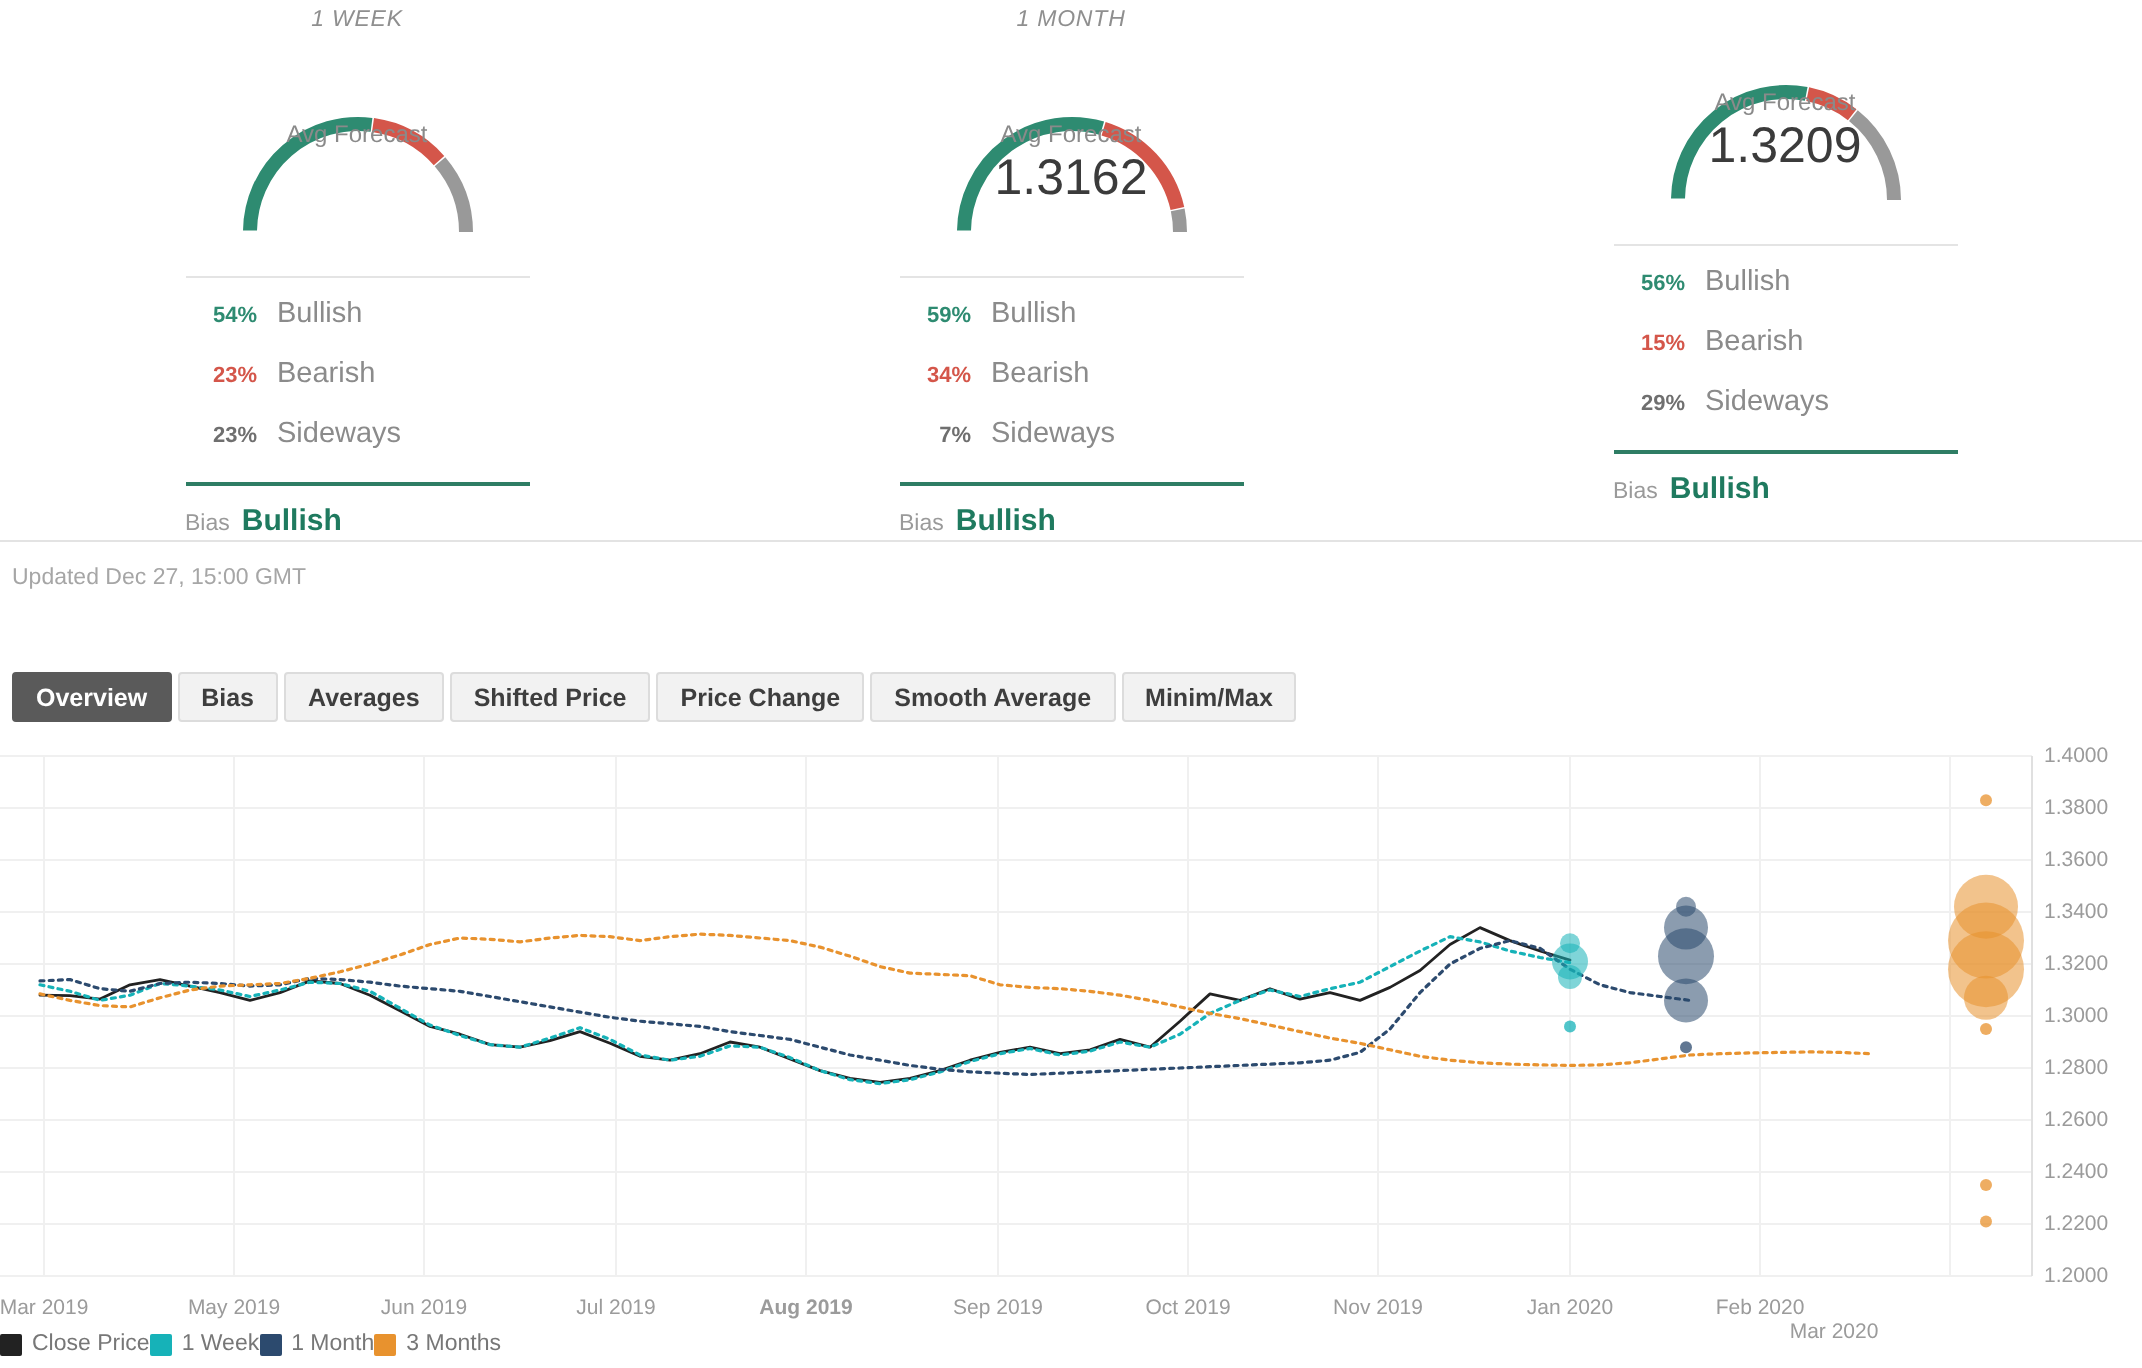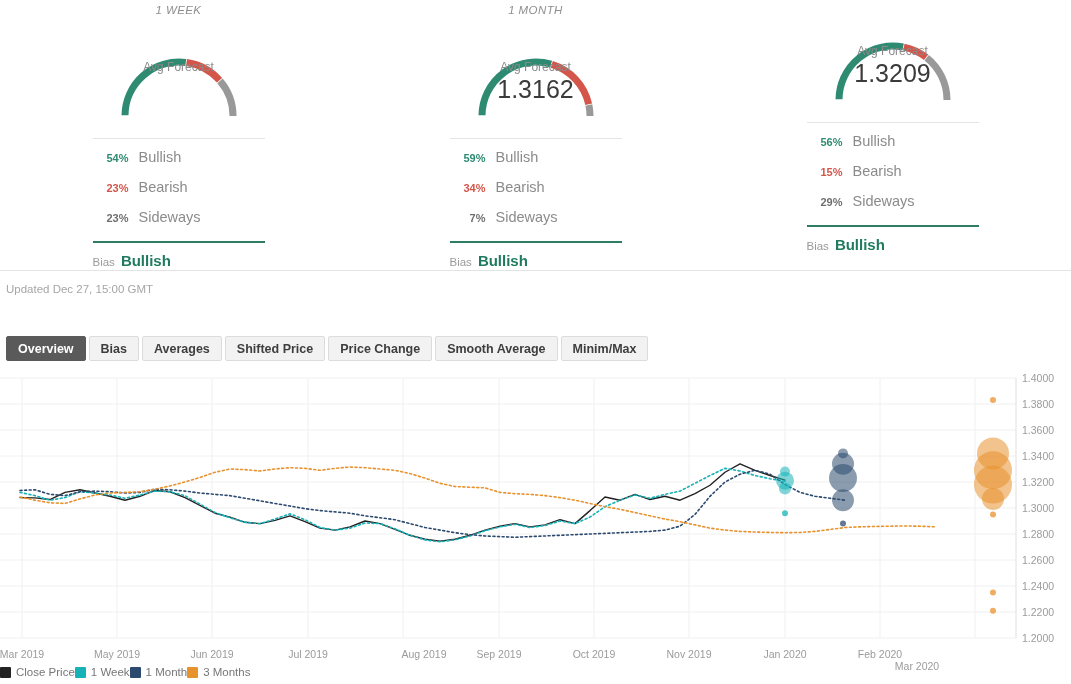--- a/index.html
+++ b/index.html
@@ -352,21 +352,21 @@
         <circle cx="993" cy="235.69999999999982" r="3" fill="#e8922e" fill-opacity="0.75"></circle>
       </g>
   </svg>
 </div>
 
 <div class="xlabels">
     <div class="xlab" style="left: 22px;">Mar 2019</div>
     <div class="xlab" style="left: 117px;">May 2019</div>
     <div class="xlab" style="left: 212px;">Jun 2019</div>
     <div class="xlab" style="left: 308px;">Jul 2019</div>
-    <div class="xlab" style="left: 424px;">Aug 2019</div>
+    <div class="xlab" style="left: 403px; font-weight: bold;">Aug 2019</div>
     <div class="xlab" style="left: 499px;">Sep 2019</div>
     <div class="xlab" style="left: 594px;">Oct 2019</div>
     <div class="xlab" style="left: 689px;">Nov 2019</div>
     <div class="xlab" style="left: 785px; text-align: center;">Jan 2020</div>
     <div class="xlab" style="left: 880px;">Feb 2020</div>
     <div class="xlab" style="left: 917px; margin-top: 12px;">Mar 2020</div>
   </div>
 <div class="ylabels">
     <div class="ylab" style="top: 3px;">1.4000</div>
     <div class="ylab" style="top: 29px;">1.3800</div>

